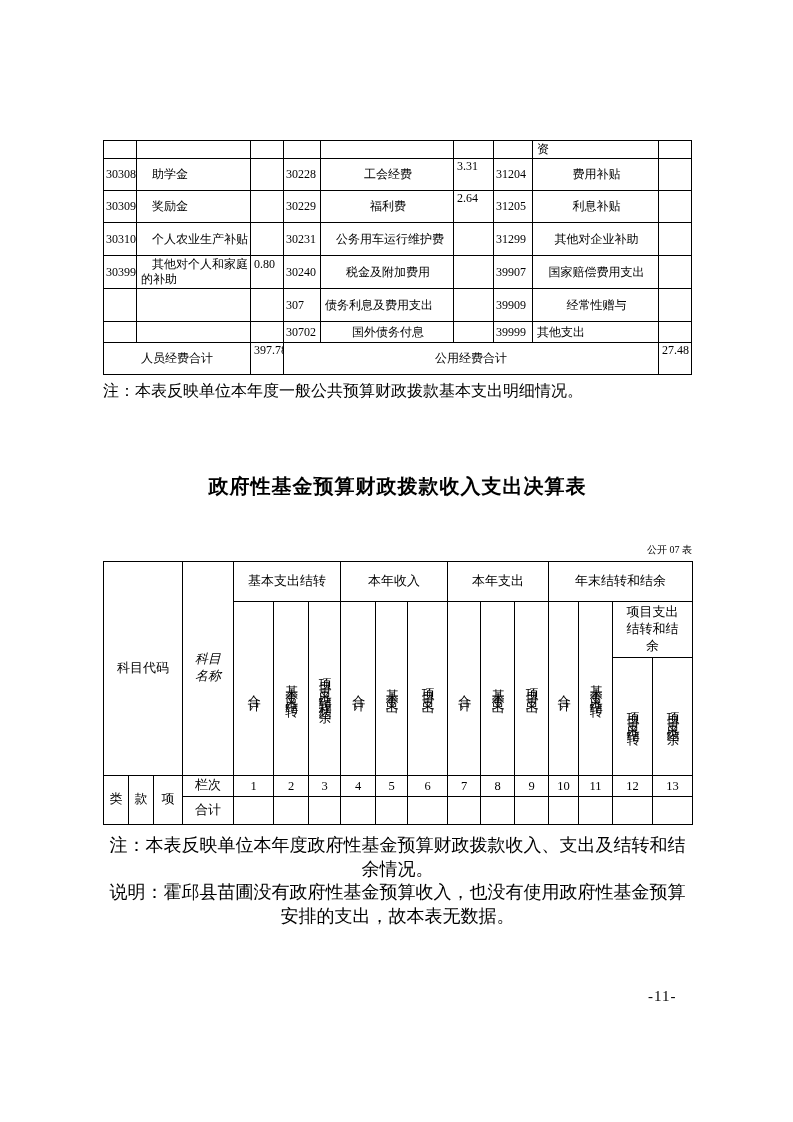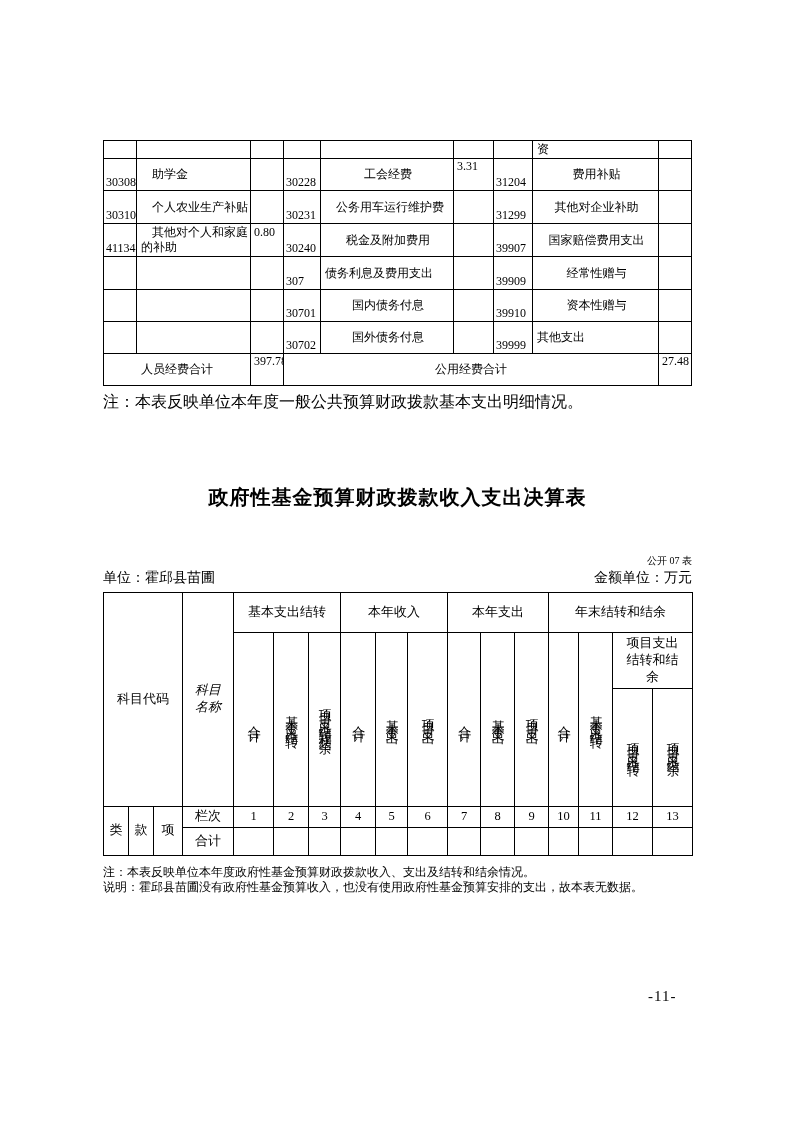--- a/index.html
+++ b/index.html
@@ -13,21 +13,21 @@
   table { border-collapse:collapse; table-layout:fixed; }
   td { border:1px solid #000; overflow:hidden; vertical-align:middle; }
 
   
   .t1 { width:588px; }
   .t1 td { font-size:12px; line-height:1.25; padding:0 2px; }
   .t1 tr.p { height:18px; }
   .t1 tr.s { height:21px; }
   .t1 tr.d { height:33px; }
   .t1 tr.f { height:20px; }
-  .t1 .code { text-align:left; padding:16px 1px 0 2px; }
+  .t1 .code { text-align:left; padding:0 1px 0 2px; }
   .t1 .name { text-align:left; padding:0 2px 0 4px; }
   .t1 .name.ind { text-indent:11px; }
   .t1 .name.ctr { text-align:center; text-indent:0; }
   .t1 .val  { text-align:left; padding:0 1px 16px 3px; }
   .t1 .lbl  { text-align:center;margin-top:35px; }
 
   .note1 { margin-top:6px; font-size:16px; line-height:1.3; }
 
   
   .t2-title {
@@ -48,21 +48,21 @@
   .t2 tr.rd  { height:28px; }
   .t2 .num { font-size:12.5px; }
   .vt {
     writing-mode:vertical-rl; text-orientation:upright;
     letter-spacing:4px; line-height:1.1; display:inline-block;
   }
   .w21 { display:inline-block; width:2.1em;font-style:italic; }
   .w62 { display:inline-block; width:6.3em; }
   .w43 { display:inline-block; width:4.3em; }
 
-  .notes2 { margin-top:9px; font-size:12px; line-height:1.32; }
+  .notes2 { margin-top:9px; font-size:18px; line-height:1.32;text-align:center; }
   .notes2 div { margin:0; }
 
   .page-number {
     position:absolute; left:648px; top:988px;
     font-size:15px; letter-spacing:1px;
   }
 </style>
 </head>
 <body>
 
@@ -97,62 +97,62 @@
           <td class="code">30308</td>
           <td class="name ind">助学金</td>
           <td class="val"></td>
           <td class="code">30228</td>
           <td class="name ctr">工会经费</td>
           <td class="val">3.31</td>
           <td class="code">31204</td>
           <td class="name ctr">费用补贴</td>
           <td class="val"></td>
         </tr>
+        <tr class="s">
+          <td class="code">30309</td>
+          <td class="name ind">奖励金</td>
+          <td class="val"></td>
+          <td class="code">30229</td>
+          <td class="name ctr">福利费</td>
+          <td class="val">2.64</td>
+          <td class="code">31205</td>
+          <td class="name ctr">利息补贴</td>
+          <td class="val"></td>
+        </tr>
         <tr class="d">
           <td class="code">30310</td>
           <td class="name ind">个人农业生产补贴</td>
           <td class="val"></td>
           <td class="code">30231</td>
           <td class="name ind">公务用车运行维护费</td>
           <td class="val"></td>
           <td class="code">31299</td>
           <td class="name ctr">其他对企业补助</td>
           <td class="val"></td>
         </tr>
         <tr class="d">
-          <td class="code">41134</td>
+          <td class="code">30399</td>
           <td class="name ind">其他对个人和家庭的补助</td>
           <td class="val">0.80</td>
           <td class="code">30240</td>
           <td class="name ctr">税金及附加费用</td>
           <td class="val"></td>
           <td class="code">39907</td>
           <td class="name ctr">国家赔偿费用支出</td>
           <td class="val"></td>
         </tr>
         <tr class="d">
           <td class="code"></td>
           <td class="name"></td>
           <td class="val"></td>
           <td class="code">307</td>
           <td class="name">债务利息及费用支出</td>
           <td class="val"></td>
           <td class="code">39909</td>
           <td class="name ctr">经常性赠与</td>
-          <td class="val"></td>
-        </tr>
-        <tr class="s">
-          <td class="code"></td>
-          <td class="name"></td>
-          <td class="val"></td>
-          <td class="code">30701</td>
-          <td class="name ctr">国内债务付息</td>
-          <td class="val"></td>
-          <td class="code">39910</td>
-          <td class="name ctr">资本性赠与</td>
           <td class="val"></td>
         </tr>
         <tr class="s">
           <td class="code"></td>
           <td class="name"></td>
           <td class="val"></td>
           <td class="code">30702</td>
           <td class="name ctr">国外债务付息</td>
           <td class="val"></td>
           <td class="code">39999</td>
@@ -166,24 +166,20 @@
           <td class="val">27.48</td>
         </tr>
       </tbody>
     </table>
 
     <div class="note1">注：本表反映单位本年度一般公共预算财政拨款基本支出明细情况。</div>
 
     <div class="t2-title">政府性基金预算财政拨款收入支出决算表</div>
     <div class="docno-line">
       <span>公开 07 表</span>
-    </div>
-    <div class="units-line">
-      <span>单位：霍邱县苗圃</span>
-      <span>金额单位：万元</span>
     </div>
 
     <table class="t2">
       <colgroup>
         <col style="width:25px">
           <col style="width:25px">
           <col style="width:29px">
         <col style="width:51px">
           <col style="width:40px">
           <col style="width:35px">

